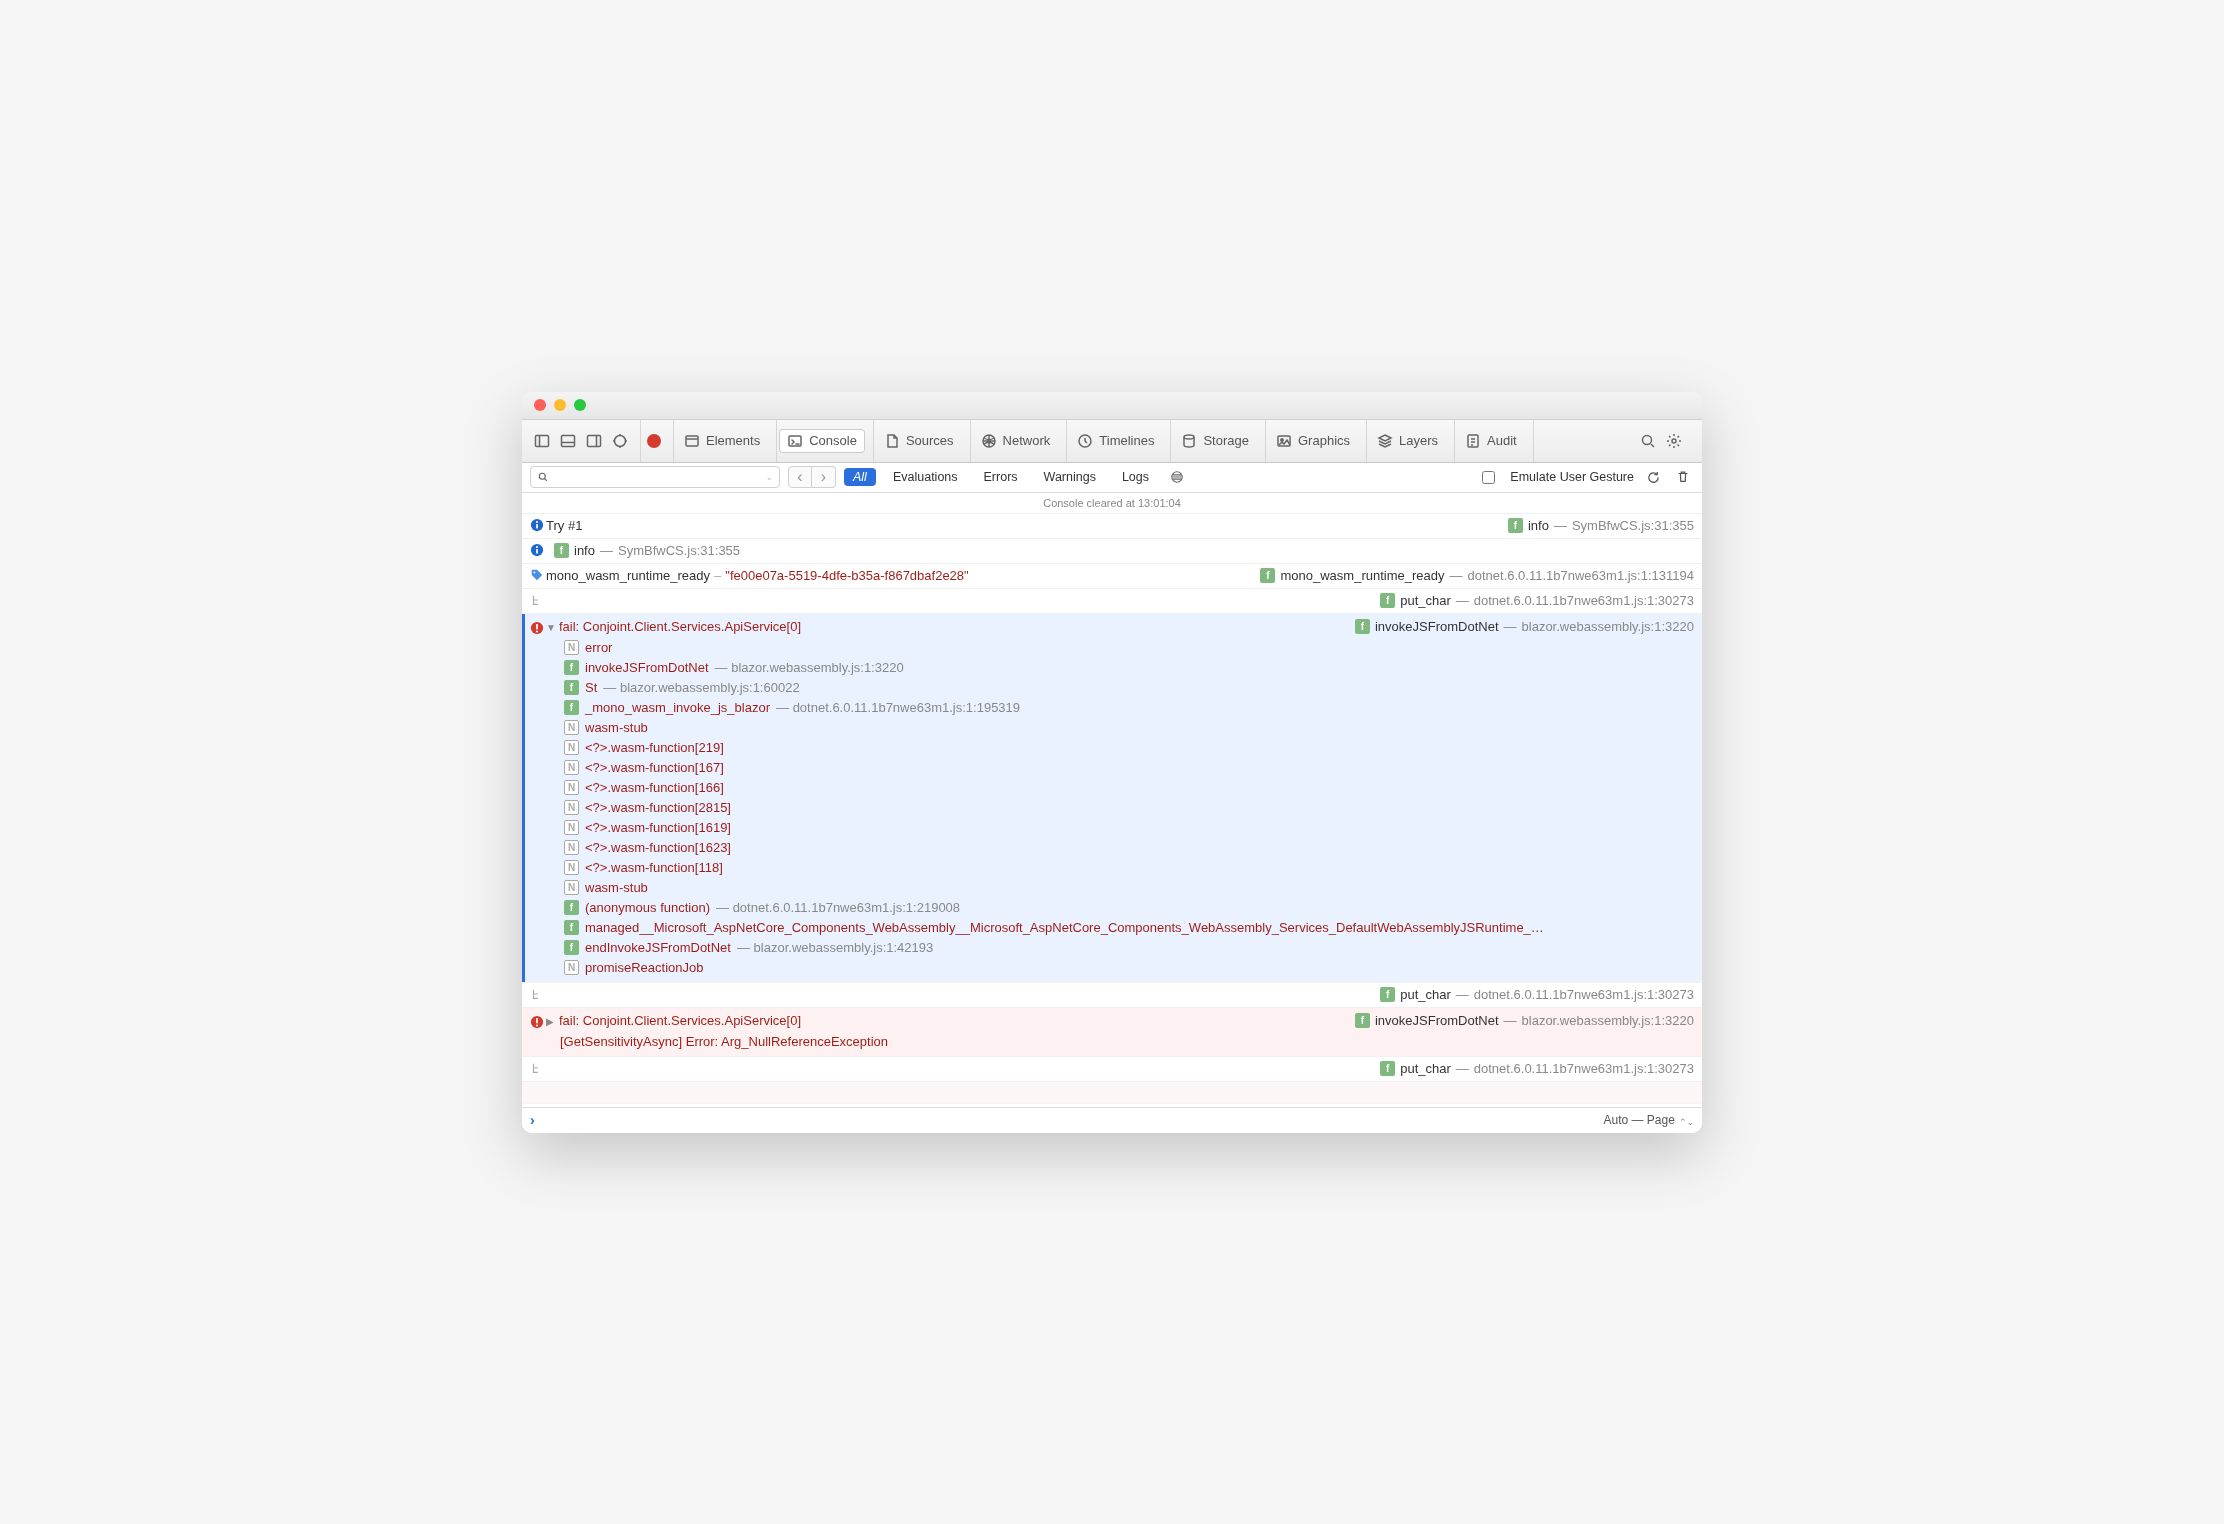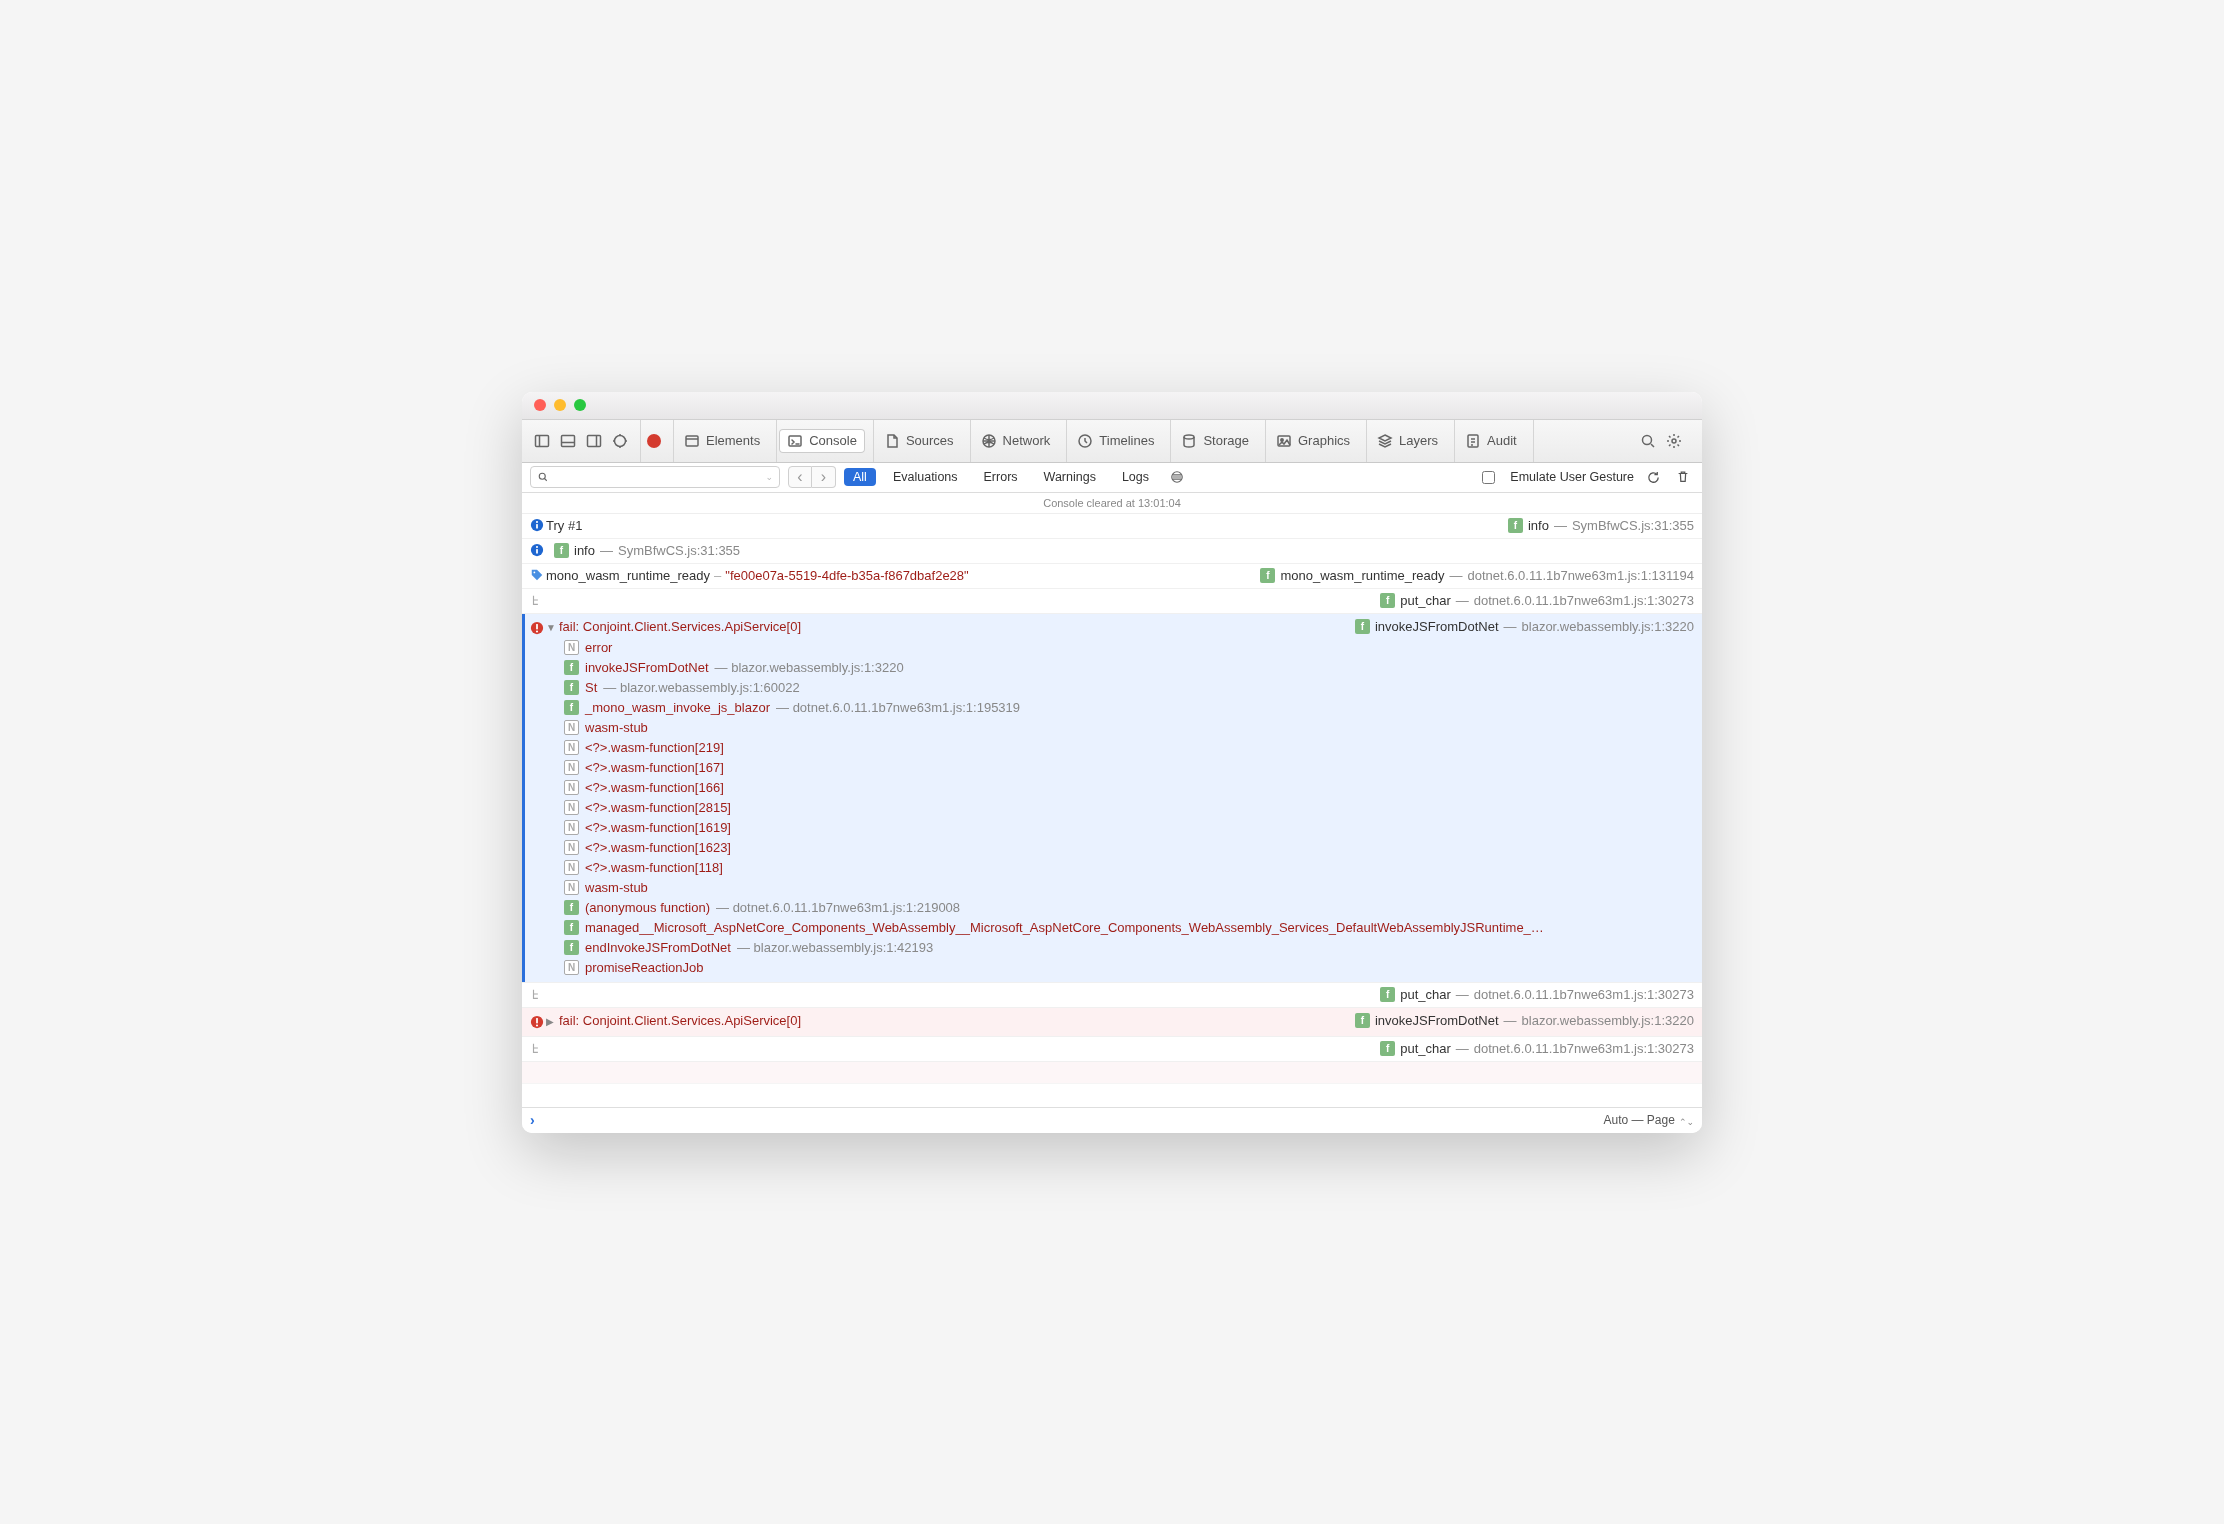--- a/index.html
+++ b/index.html
@@ -23,21 +23,21 @@
 .icon svg { width:16px; height:16px; stroke:currentColor; fill:none; stroke-width:1.5; }
 .icon.err-dot { width:14px; height:14px; background:#d43b2f; border-radius:50%; }
 .filterbar { height:30px; border-bottom:1px solid #dcdcdc; display:flex; align-items:center; padding:0 8px; gap:8px; background:#fff; }
 .search { display:flex; align-items:center; border:1px solid #d0d0d0; border-radius:4px; height:22px; width:250px; padding:0 6px; gap:4px; }
 .search input { border:none; outline:none; font-size:12px; flex:1; background:transparent; }
 .nav-btns { display:flex; }
 .nav-btn { width:24px; height:22px; border:1px solid #d0d0d0; display:flex; align-items:center; justify-content:center; color:#999; background:#fafafa; }
 .nav-btn:first-child { border-radius:4px 0 0 4px; }
 .nav-btn:last-child { border-radius:0 4px 4px 0; border-left:none; }
 .pill { padding:2px 9px; border-radius:4px; font-size:12.5px; cursor:pointer; }
-.pill.all { background:#2a6fdb; color:#fff; }
+.pill.all { background:#2a6fdb; color:#fff;font-style:italic; }
 .pill.plain { color:#333; }
 .cb { display:flex; align-items:center; gap:15px; font-size:12.5px; color:#333; }
 .cb input { width:13px; height:13px; }
 .ib { width:22px; height:22px; display:flex; align-items:center; justify-content:center; color:#555; cursor:pointer; }
 .console-area { height:640px; overflow:hidden; display:flex; flex-direction:column; position:relative; }
 .clear-msg { text-align:center; color:#888; font-size:11px; padding:4px 0; border-bottom:1px solid #eee; }
 .rows { flex:1; overflow-y:auto; font-size:13px; }
 .row { display:flex; align-items:flex-start; padding:2px 8px 2px 6px; border-bottom:1px solid #f0f0f0; min-height:22px; line-height:20px; }
 .row.err-bg { background:#fdf1f2; }
 .row.sel-bg { background:#eaf2ff; box-shadow:inset 3px 0 0 #2a6fdb; }
@@ -493,20 +493,21 @@
           <div class="content">
             <span class="msg"><span class="disclosure">▶</span><span class="err-title">fail: Conjoint.Client.Services.ApiService[0]</span></span>
             <span class="src">
                 <span class="f-badge">f</span>
                 <span class="fn">invokeJSFromDotNet</span>
                 <span>—</span>
                 <span>blazor.webassembly.js:1:3220</span>
               </span>
           </div>
         </div>
+        <span class="err-sub" style="padding-left:32px;">[GetSensitivityAsync] Error: Arg_NullReferenceException</span>
       </div>
 
       <div class="row put-row">
         <span class="gut">
             <svg viewBox="0 0 16 16">
               <path d="M4 3v5h5M4 3v10h5"></path>
             </svg>
           </span>
         <div class="content">
           <span class="msg"></span>

